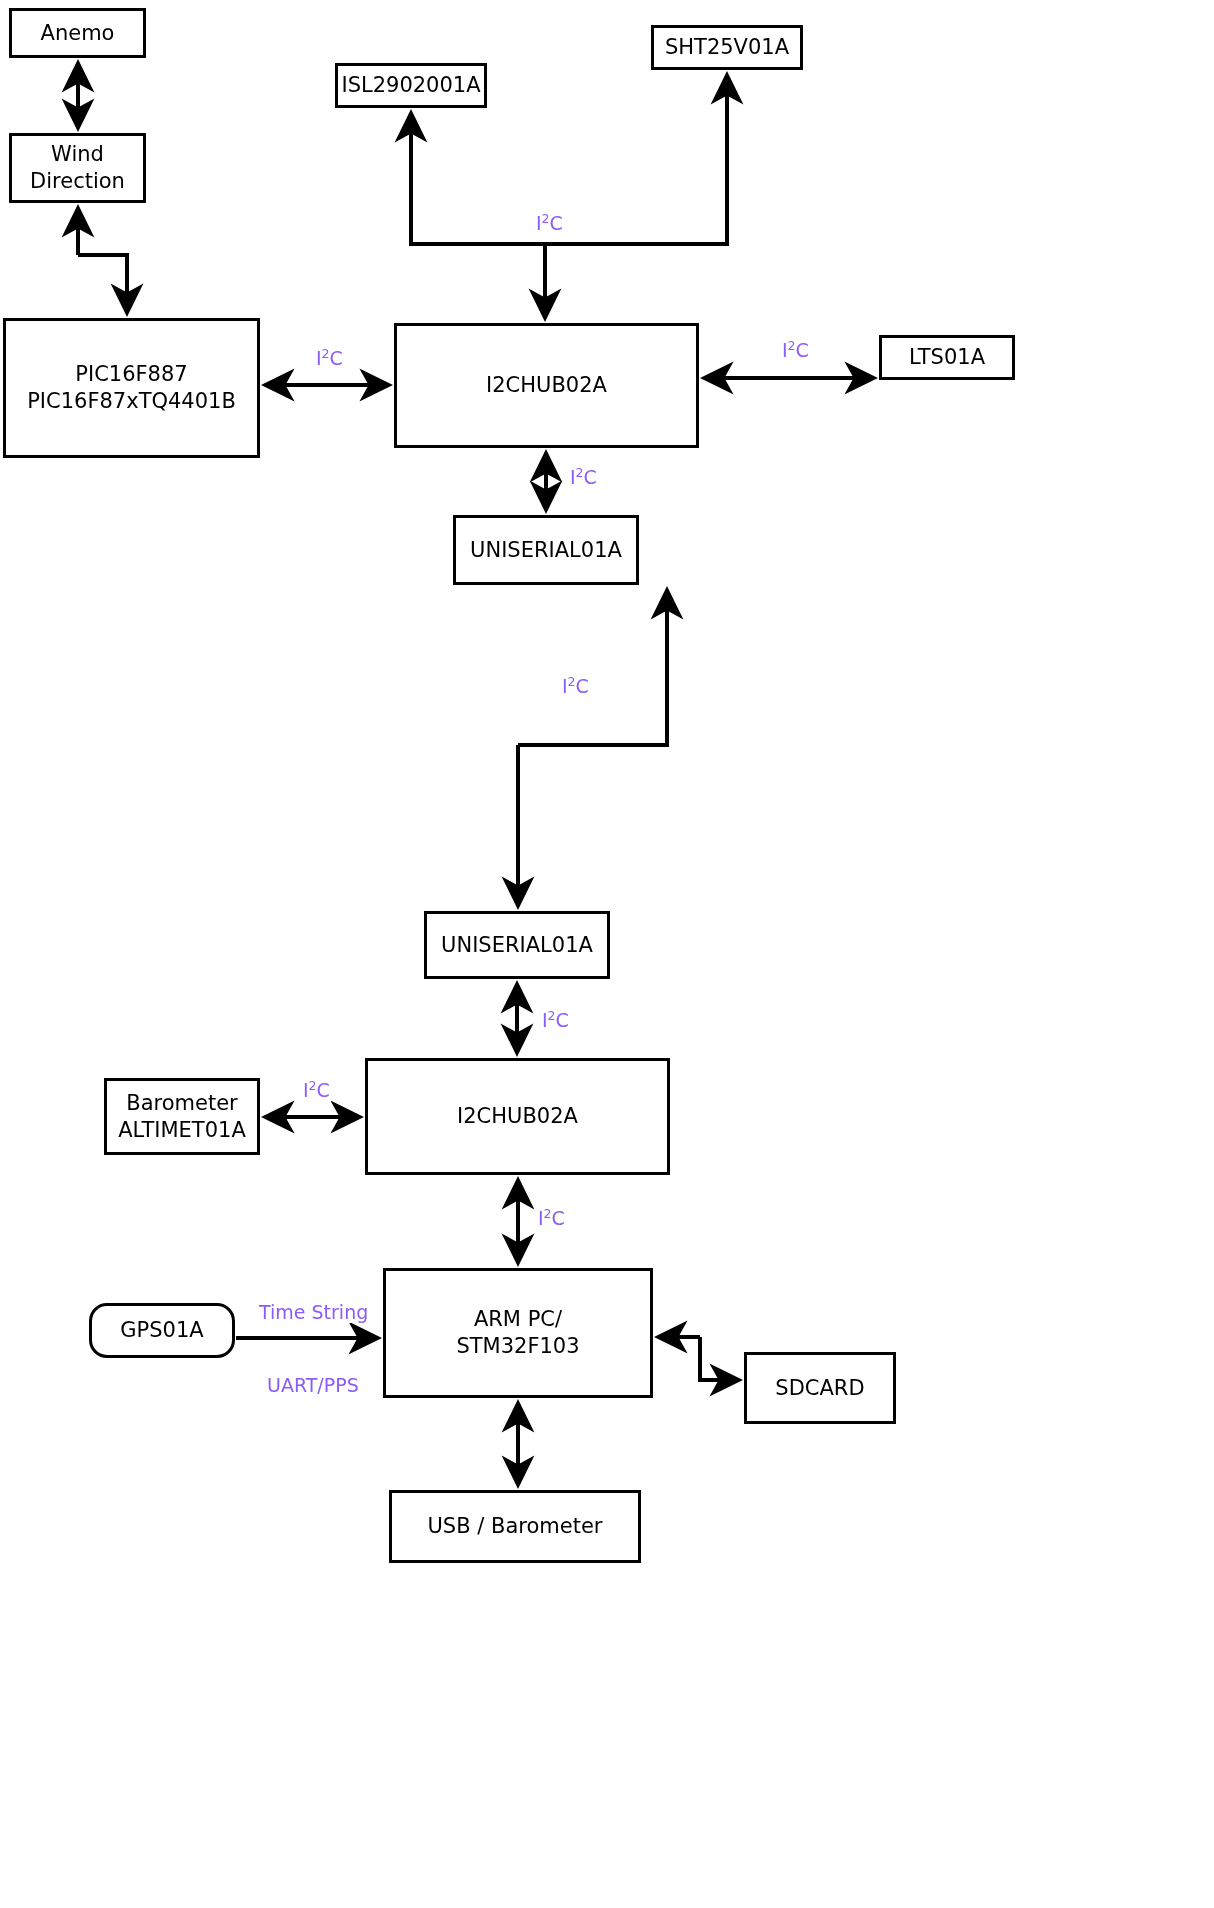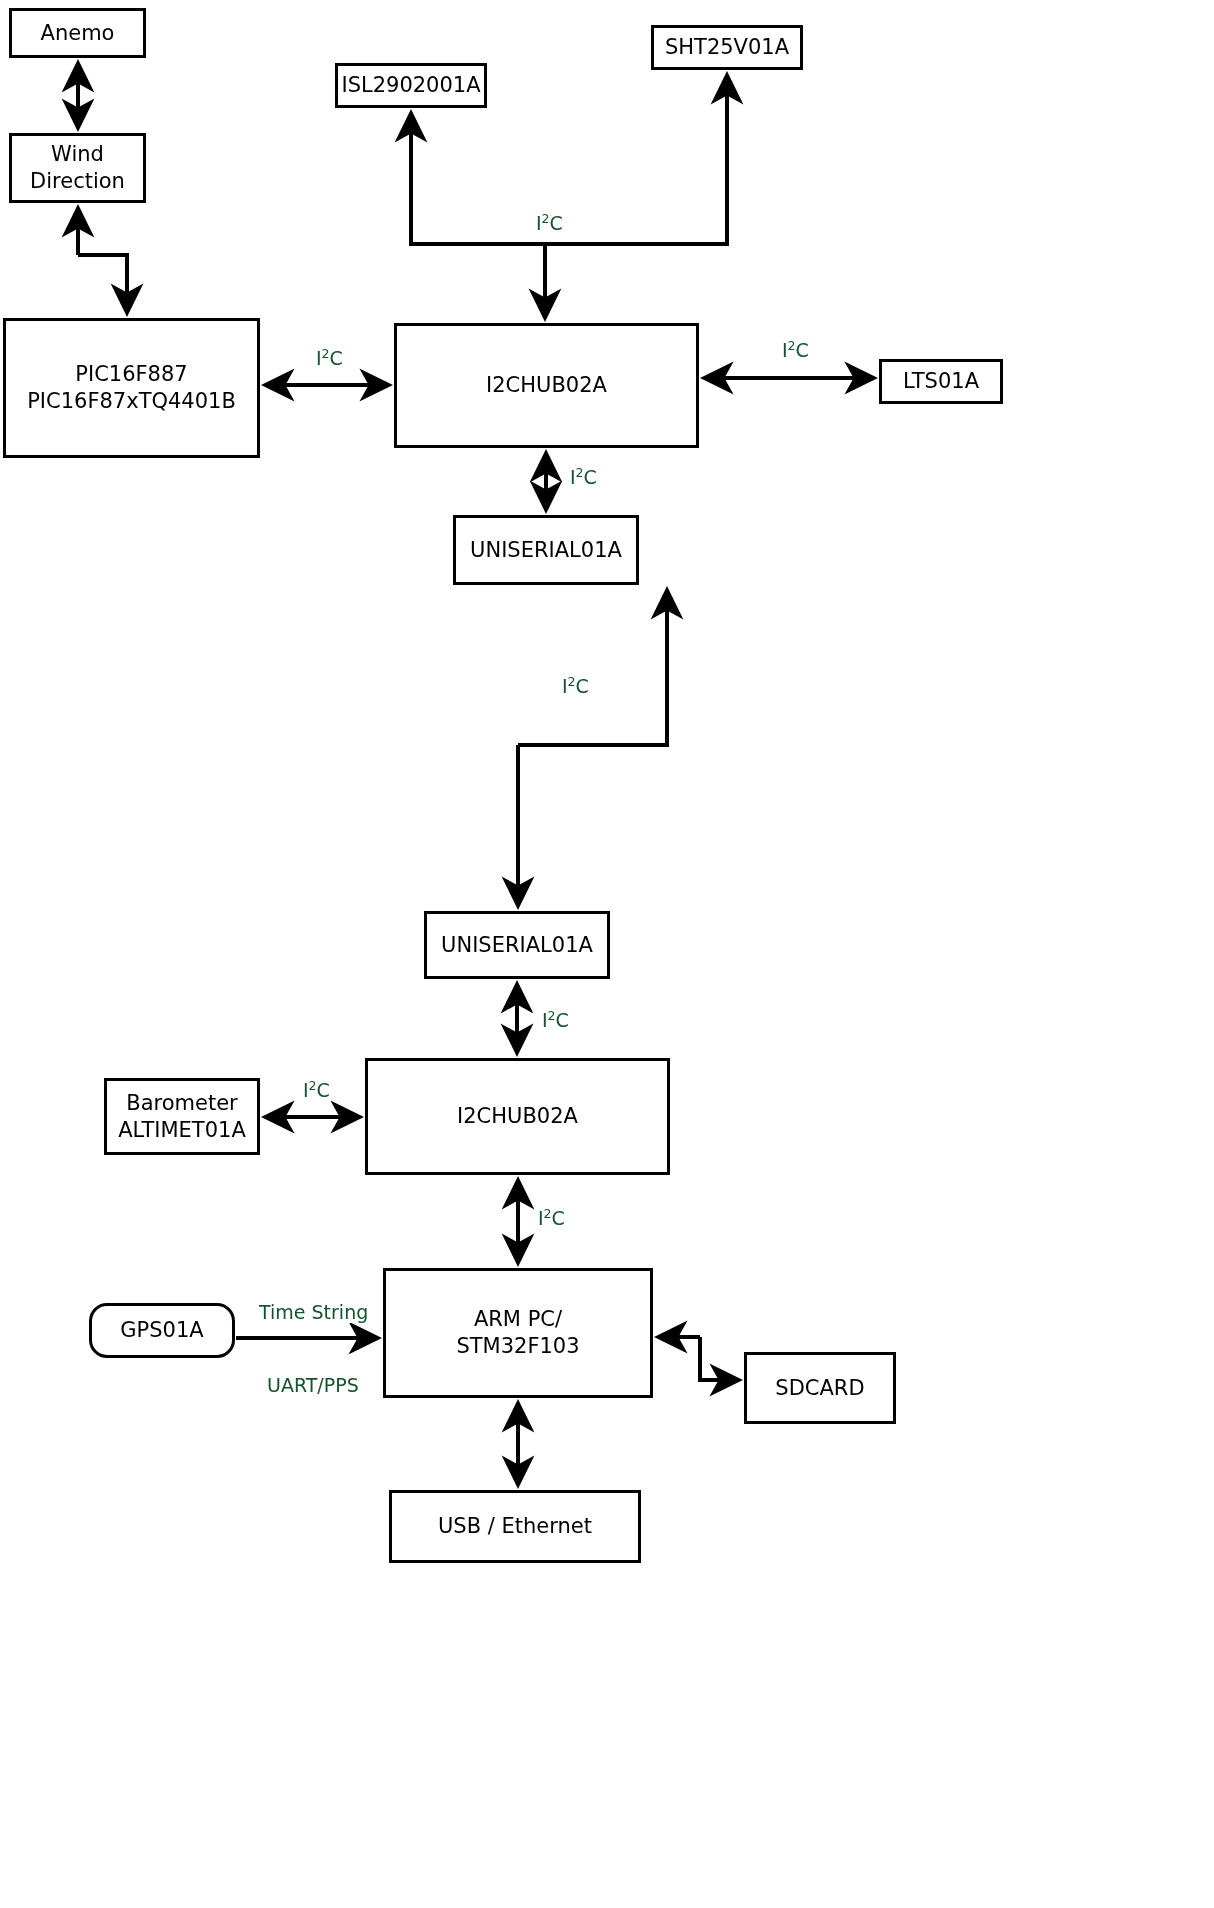--- a/index.html
+++ b/index.html
@@ -35,21 +35,21 @@
     justify-content: center;
     text-align: center;
     color: #000000;
     font-size: 21px;
     line-height: 1.28;
     white-space: pre-line;
     z-index: 3;
   }
   .edge-label {
     position: absolute;
-    color: #14532d;
+    color: #8b5cf6;
     font-size: 19px;
     background: #ffffff;
     padding: 0 3px;
     white-space: nowrap;
     z-index: 4;
   }
   sup.i2c {
     font-size: 0.66em;
     vertical-align: super;
     line-height: 0;
@@ -146,39 +146,39 @@
 
   <div class="node" style="left:3px;  top:318px;  width:257px; height:140px;">PIC16F887
 PIC16F87xTQ4401B</div>
 
   <div class="node" style="left:335px; top:63px;  width:152px; height:45px;">ISL2902001A</div>
 
   <div class="node" style="left:651px; top:25px;  width:152px; height:45px;">SHT25V01A</div>
 
   <div class="node" style="left:394px; top:323px; width:305px; height:125px;">I2CHUB02A</div>
 
-  <div class="node" style="left:879px; top:359px; width:124px; height:45px;">LTS01A</div>
+  <div class="node" style="left:879px; top:335px; width:136px; height:45px;">LTS01A</div>
 
   <div class="node" style="left:453px; top:515px; width:186px; height:70px;">UNISERIAL01A</div>
 
   <div class="node" style="left:424px; top:911px; width:186px; height:68px;">UNISERIAL01A</div>
 
   <div class="node" style="left:365px; top:1058px; width:305px; height:117px;">I2CHUB02A</div>
 
   <div class="node" style="left:104px; top:1078px; width:156px; height:77px;">Barometer
 ALTIMET01A</div>
 
   <div class="node" style="left:383px; top:1268px; width:270px; height:130px;">ARM PC/
 STM32F103</div>
 
   <div class="node" style="left:89px;  top:1303px; width:146px; height:55px;border-radius:18px;">GPS01A</div>
 
   <div class="node" style="left:744px; top:1352px; width:152px; height:72px;">SDCARD</div>
 
-  <div class="node" style="left:389px; top:1490px; width:252px; height:73px;">USB / Ethernet</div>
+  <div class="node" style="left:389px; top:1490px; width:252px; height:73px;">USB / Barometer</div>
 
   <div class="edge-label" style="left:533px; top:212px;">I<sup class="i2c">2</sup>C</div>
 
   <div class="edge-label" style="left:313px; top:347px;">I<sup class="i2c">2</sup>C</div>
 
   <div class="edge-label" style="left:779px; top:339px;">I<sup class="i2c">2</sup>C</div>
 
   <div class="edge-label" style="left:567px; top:466px;">I<sup class="i2c">2</sup>C</div>
 
   <div class="edge-label" style="left:559px; top:675px;">I<sup class="i2c">2</sup>C</div>

